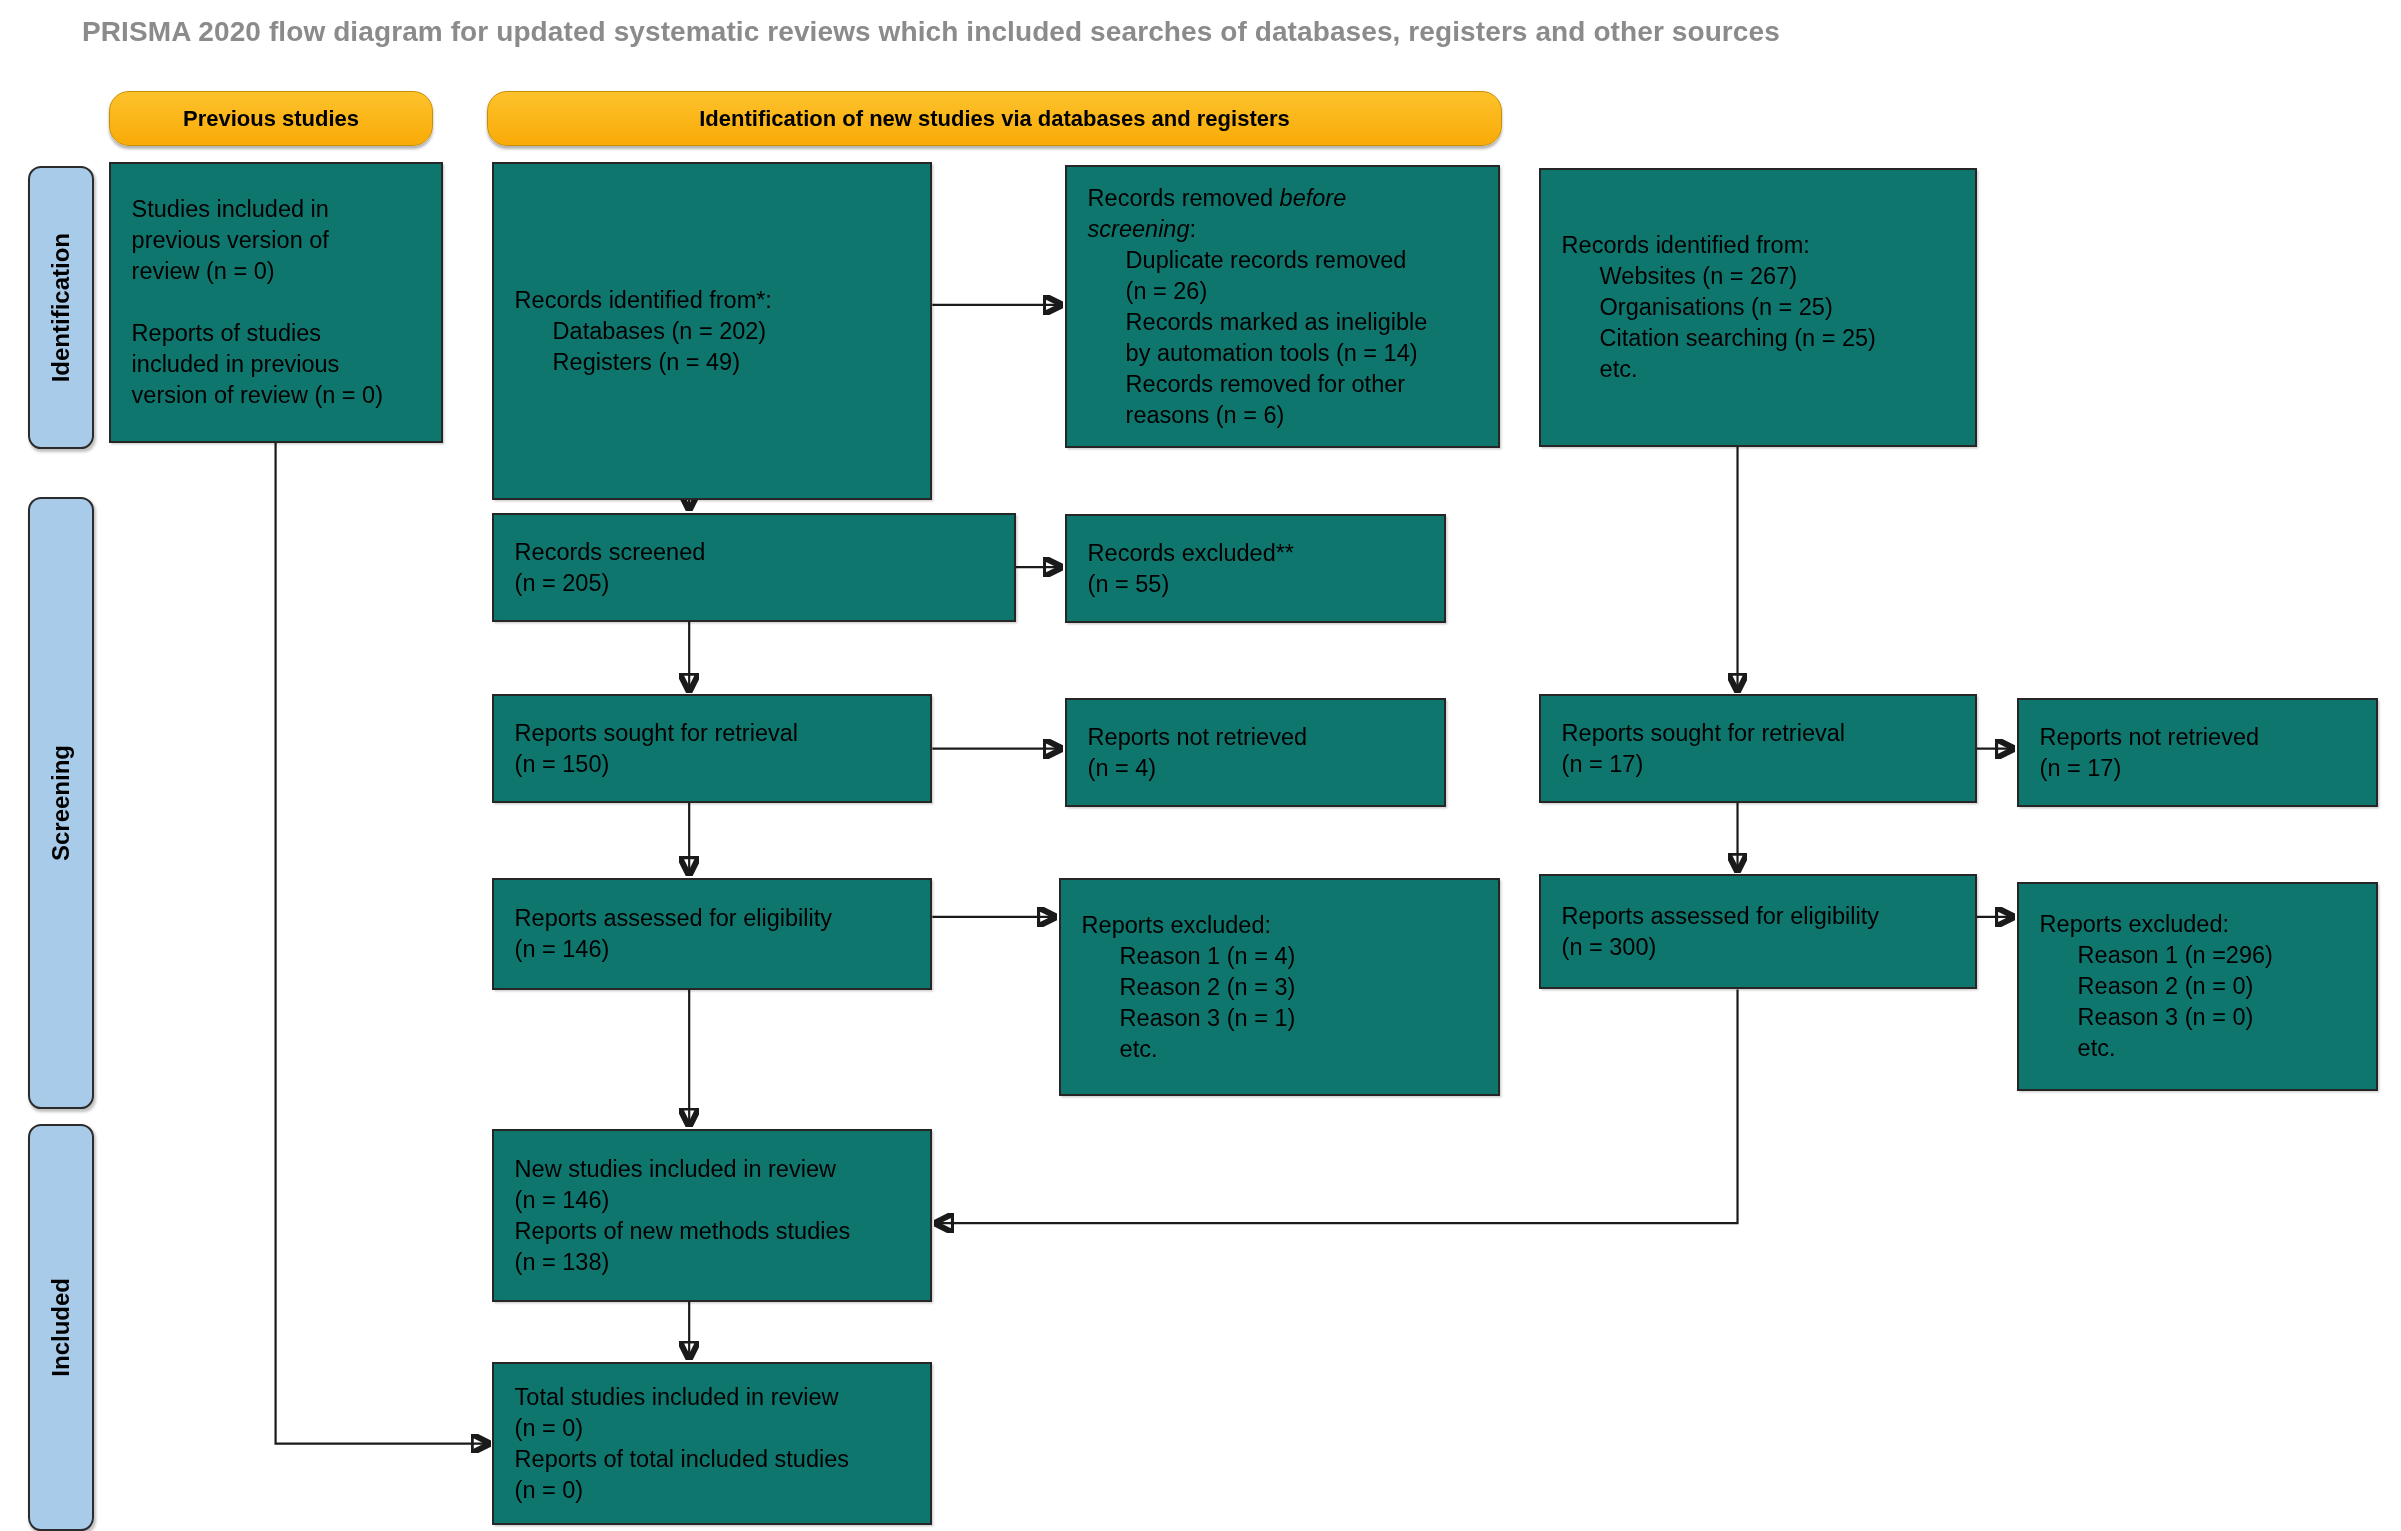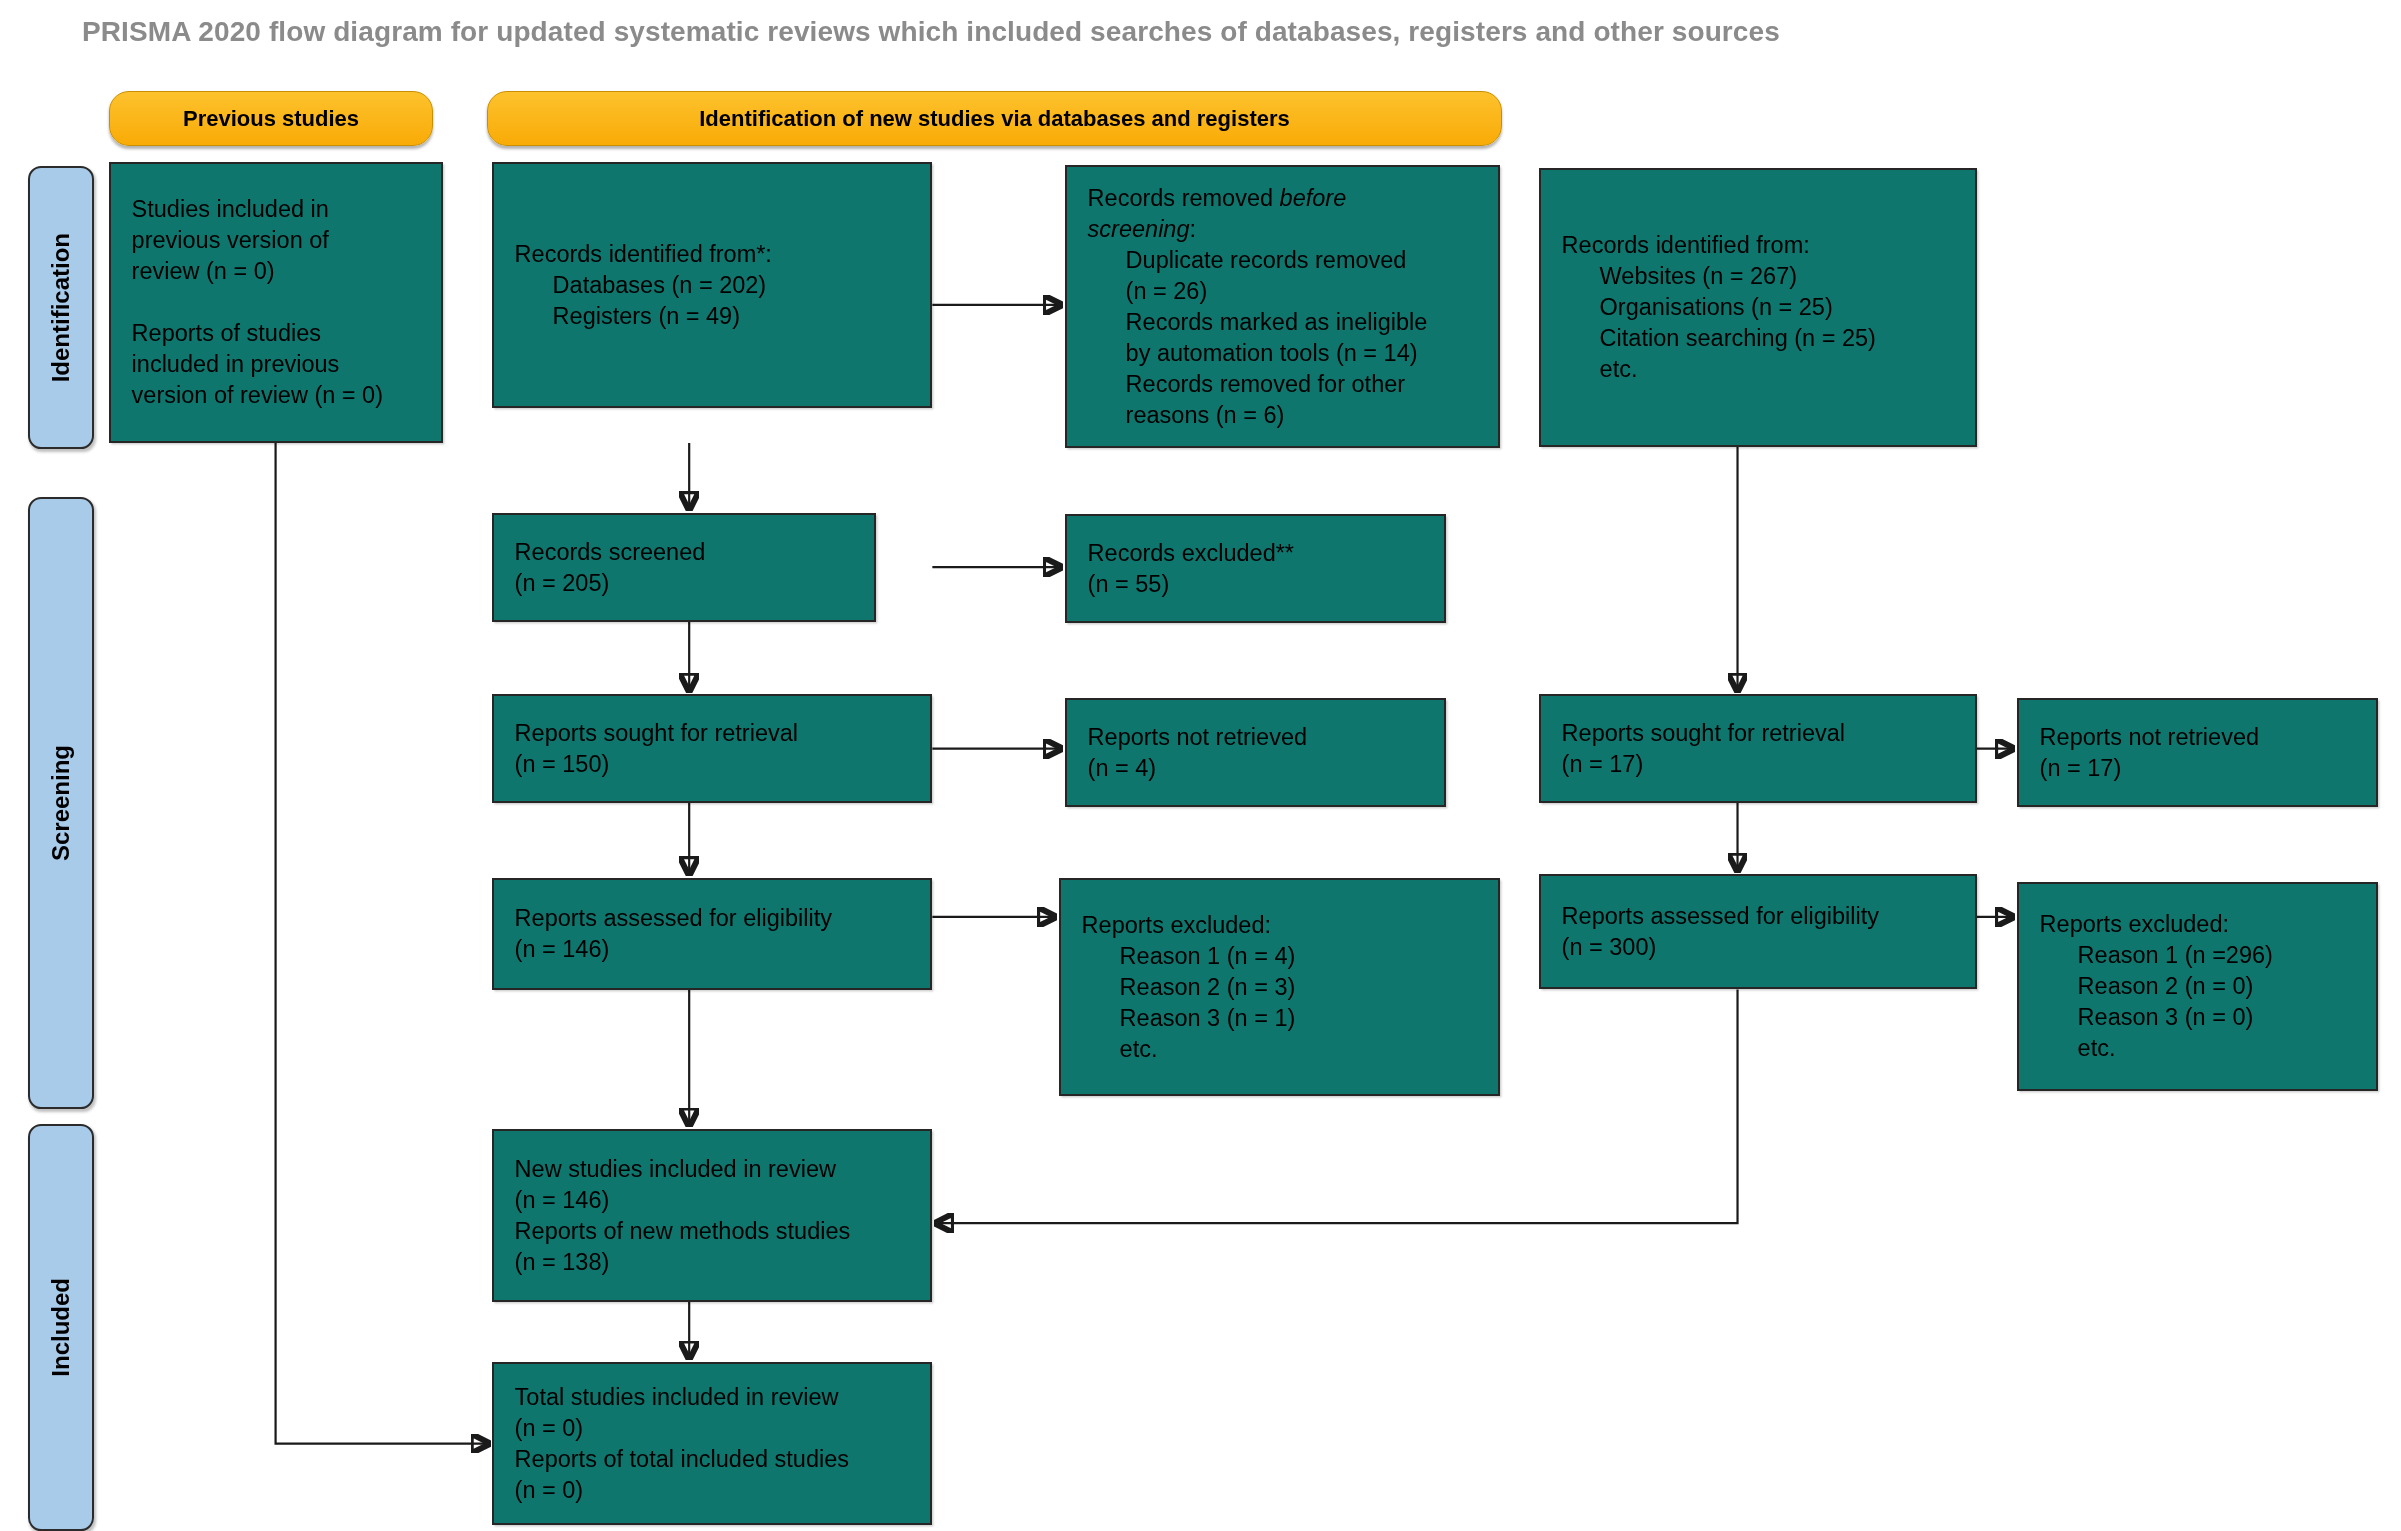--- a/index.html
+++ b/index.html
@@ -87,21 +87,21 @@
   <div class="box" style="left:109px;top:162px;width:334px;height:281px">
     <div class="ln">Studies included in</div>
     <div class="ln">previous version of</div>
     <div class="ln">review (n = 0)</div>
     <div class="gap"></div>
     <div class="ln">Reports of studies</div>
     <div class="ln">included in previous</div>
     <div class="ln">version of review (n = 0)</div>
   </div>
 
-  <div class="box" style="left:492px;top:162px;width:440px;height:246px">
+  <div class="box" style="left:492px;top:162px;width:440px;height:338px">
     <div class="ln">Records identified from*:</div>
     <div class="ln ind">Databases (n = 202)</div>
     <div class="ln ind">Registers (n = 49)</div>
   </div>
 
   <div class="box" style="left:1065px;top:165px;width:435px;height:283px">
     <div class="ln"><span>Records removed </span><span class="it">before</span></div>
     <div class="ln"><span class="it">screening</span><span>:</span></div>
     <div class="ln ind">Duplicate records removed</div>
     <div class="ln ind">(n = 26)</div>
@@ -112,21 +112,21 @@
   </div>
 
   <div class="box" style="left:1539px;top:168px;width:438px;height:279px">
     <div class="ln">Records identified from:</div>
     <div class="ln ind">Websites (n = 267)</div>
     <div class="ln ind">Organisations (n = 25)</div>
     <div class="ln ind">Citation searching (n = 25)</div>
     <div class="ln ind">etc.</div>
   </div>
 
-  <div class="box" style="left:492px;top:513px;width:384px;height:109px">
+  <div class="box" style="left:492px;top:513px;width:524px;height:109px">
     <div class="ln">Records screened</div>
     <div class="ln">(n = 205)</div>
   </div>
   <div class="box" style="left:1065px;top:514px;width:381px;height:109px">
     <div class="ln">Records excluded**</div>
     <div class="ln">(n = 55)</div>
   </div>
 
   <div class="box" style="left:492px;top:694px;width:440px;height:109px">
     <div class="ln">Reports sought for retrieval</div>

